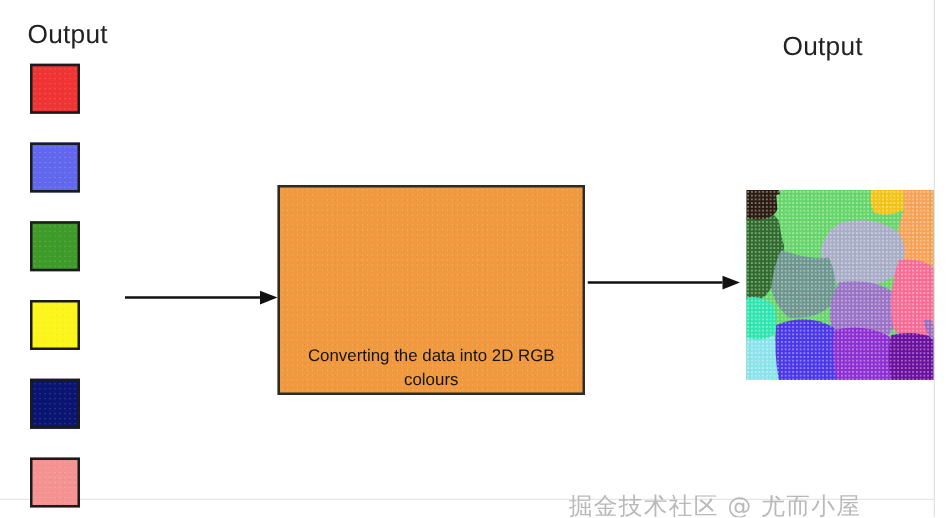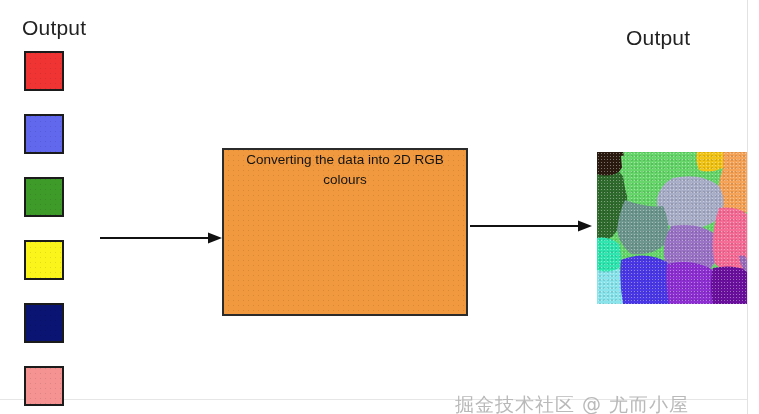--- a/index.html
+++ b/index.html
@@ -88,21 +88,21 @@
   #process-box {
     position: absolute;
     left: 222px;
     top: 148px;
     width: 246px;
     height: 168px;
     background: #f0993e;
     border: 2px solid #2b2b2b;
     box-sizing: border-box;
     display: flex;
-    align-items: flex-start;
+    align-items: flex-end;
     justify-content: center;
   }
   #process-box-label {
     position: relative;
     z-index: 2;
     color: #141414;
     font-size: 13.5px;
     line-height: 1.45;
     text-align: center;
     width: 212px;

